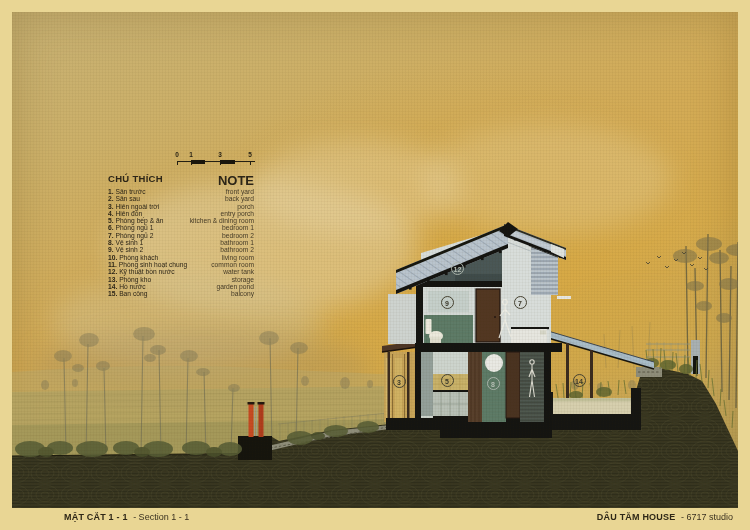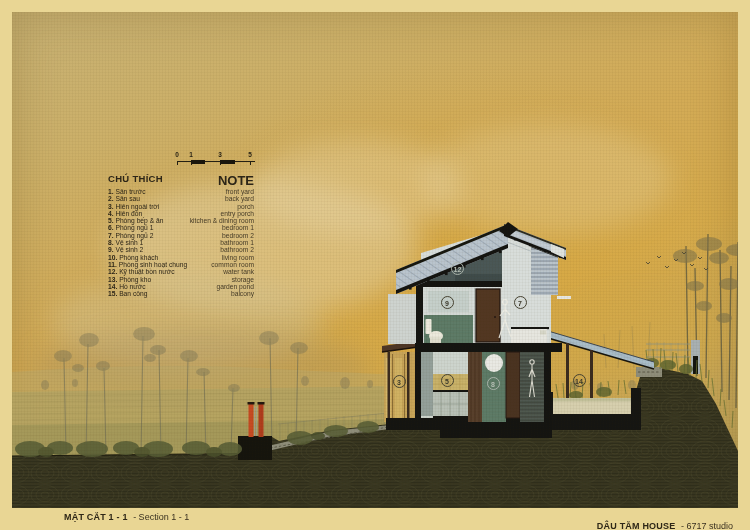--- a/index.html
+++ b/index.html
@@ -53,21 +53,21 @@
 
   
   .marker{position:absolute;width:13px;height:13px;border-radius:50%;
     border:1px solid #454130;color:#3b382a;font-size:7px;line-height:13px;
     text-align:center;font-weight:bold;box-sizing:border-box;}
   .marker.lite{border-color:#a9b2a9;color:#b4bdb2;}
 
   
   .titlebar{position:absolute;top:512px;font-size:9px;color:#2e2717;white-space:nowrap;padding-left:25px;}
   #title-left{left:39px;}
-  #title-right{right:17px;text-align:center;margin-top:9px;}
+  #title-right{right:17px;text-align:center;}
   .t-bold{font-weight:bold;letter-spacing:.2px;}
   .t-reg{font-weight:normal;margin-left:3px;color:#3a3120;}
 </style>
 </head>
 <body>
 
 <div id="artwork">
   <div class="cloud" id="cl1"></div>
   <div class="cloud" id="cl2"></div>
   <div class="cloud" id="cl3"></div>

